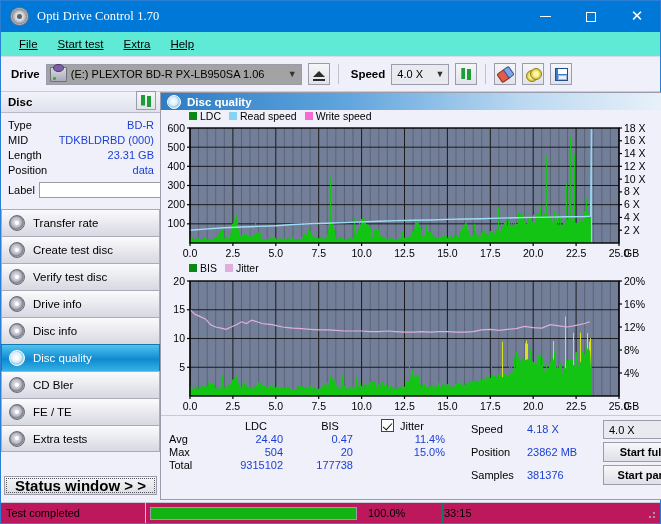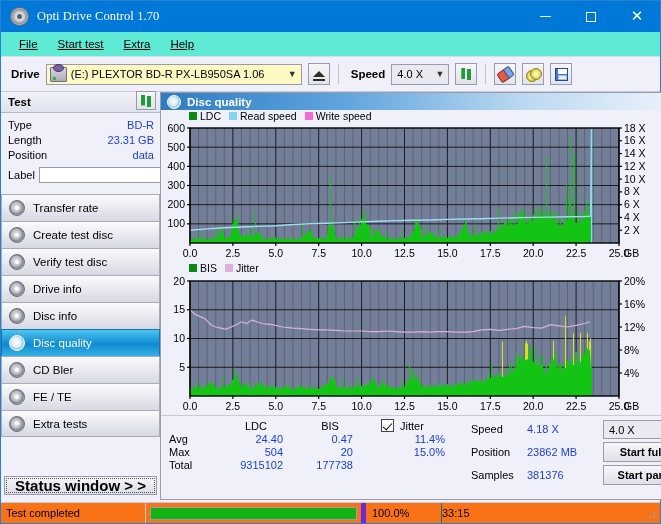--- a/index.html
+++ b/index.html
@@ -53,21 +53,21 @@
   }
   .menu-item u{text-decoration:underline;}
 
   
   .toolbar{
     height:34px;background:#eff0fa;display:flex;align-items:center;
     padding:0 6px;gap:6px;border-bottom:1px solid #c9cbd8;
   }
   .tb-label{font-size:11.5px;font-weight:bold;color:#000;margin-left:4px;}
   .drive-combo{
-    flex:0 0 auto;width:256px;height:21px;background:#fef9c3;border:1px solid #9a9cab;
+    flex:0 0 auto;width:256px;height:21px;background:#a3a3a3;border:1px solid #9a9cab;
     display:flex;align-items:center;box-sizing:border-box;position:relative;
   }
   .drive-icon{
     width:15px;height:13px;margin:0 4px 0 3px;flex:0 0 auto;position:relative;
     background:linear-gradient(#d8d9e2,#a9abb8);border:1px solid #6f7180;border-radius:1px;
   }
   .drive-icon:before{
     content:"";position:absolute;left:2px;top:-4px;width:9px;height:6px;border-radius:50%;
     background:#7d5fa8;border:1px solid #4d3a68;
   }
@@ -222,30 +222,30 @@
   }
   .act-btn{
     width:78px;height:20px;background:linear-gradient(#f7f7f9,#dfe0e8);
     border:1px solid #9a9cab;display:flex;align-items:center;justify-content:center;
     font-size:11px;font-weight:bold;box-sizing:border-box;
   }
 
   
   .statusbar{
     position:absolute;left:0;right:0;bottom:0;height:20px;
-    background:#f97316;border-top:1px solid #c7c9d4;
+    background:#be185d;border-top:1px solid #c7c9d4;
     display:flex;align-items:center;font-size:11px;
   }
   .sb-cell{height:20px;display:flex;align-items:center;box-sizing:border-box;}
   .sb-text{width:145px;padding-left:5px;border-right:1px solid #c7c9d4;}
   .sb-progwrap{width:215px;padding:0 4px;display:flex;align-items:center;}
   .sb-prog{flex:1;height:13px;background:#fff;border:1px solid #9a9cab;box-sizing:border-box;}
   .sb-prog>div{height:100%;background:#12b312;}
-  .sb-pct{width:80px;padding-left:6px;border-left:5px solid #6d28d9;}
-  .sb-time{flex:1;text-align:right;padding-right:38px;border-left:1px solid #0f766e;}
+  .sb-pct{width:80px;padding-left:6px;border-left:1px solid #6d28d9;}
+  .sb-time{flex:1;text-align:right;padding-right:38px;border-left:3px solid #0f766e;}
   .grip{position:absolute;right:3px;bottom:3px;width:12px;height:12px;}
   .grip i{position:absolute;width:2px;height:2px;background:#9a9cab;}
 </style>
 </head>
 <body>
 
 <div id="app">
 
   <div class="titlebar">
     <div class="title-icon"></div>
@@ -299,30 +299,34 @@
     <div class="btn-sq">
         <span class="save-ico"></span>
       </div>
   </div>
 
   <div class="body-wrap">
 
     <div class="sidebar">
 
       <div class="disc-hdr">
-        <b>Test</b>
+        <b>Disc</b>
         <div class="btn-sq">
             <span class="refresh-ico"></span>
           </div>
       </div>
 
       <div class="disc-rows">
         <div class="disc-row">
           <span class="k">Type</span>
           <span class="v">BD-R</span>
+        </div>
+        <div class="disc-row">
+          <span class="k">MID</span>
+          <span class="v">TDKBLDRBD (000)</span>
         </div>
         <div class="disc-row">
           <span class="k">Length</span>
           <span class="v">23.31 GB</span>
         </div>
         <div class="disc-row">
           <span class="k">Position</span>
           <span class="v">data</span>
         </div>
         <div class="label-row">

